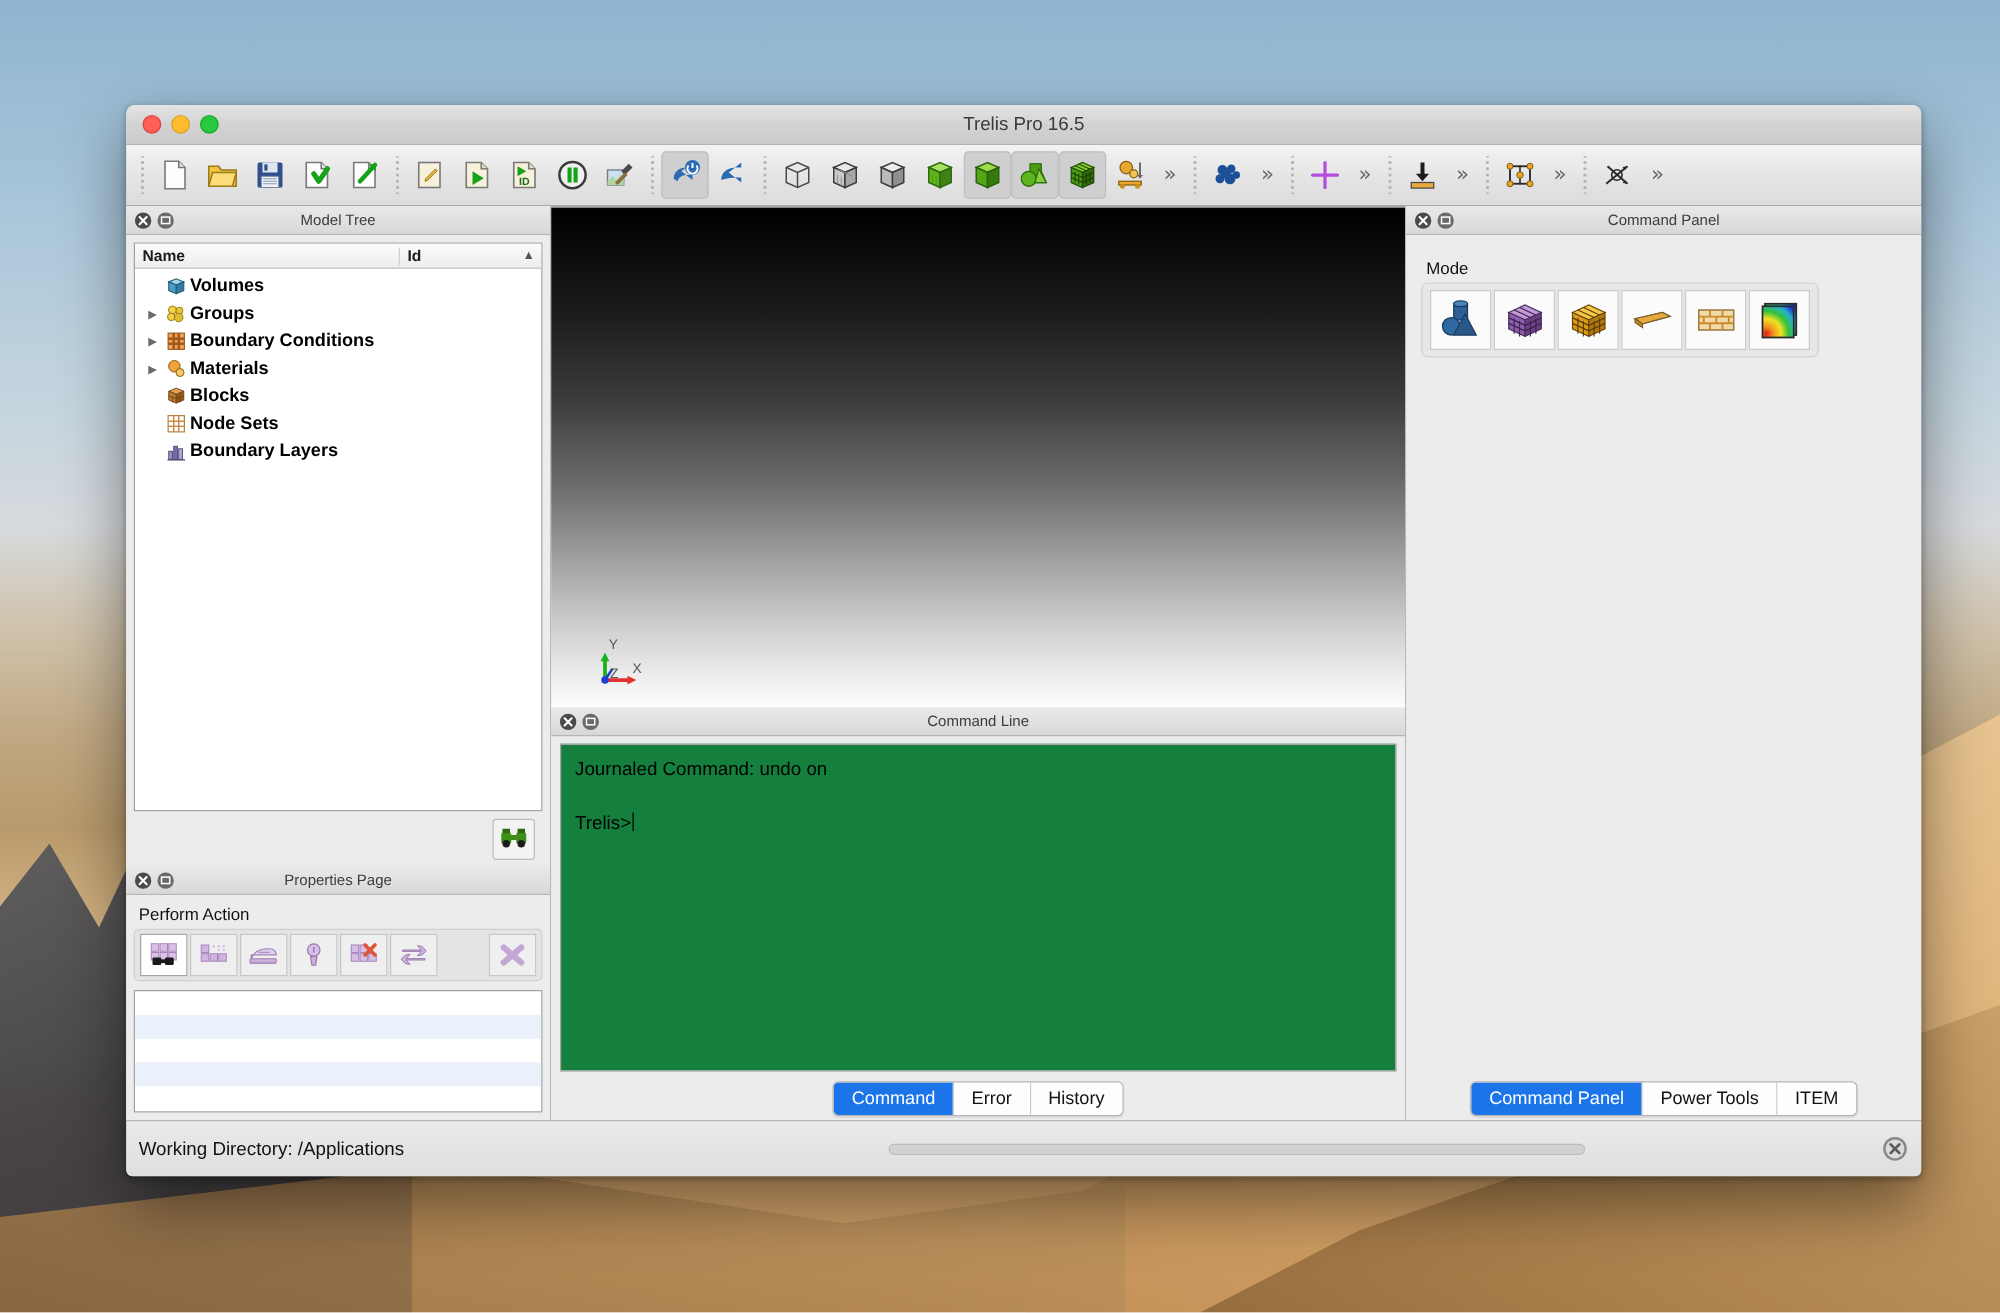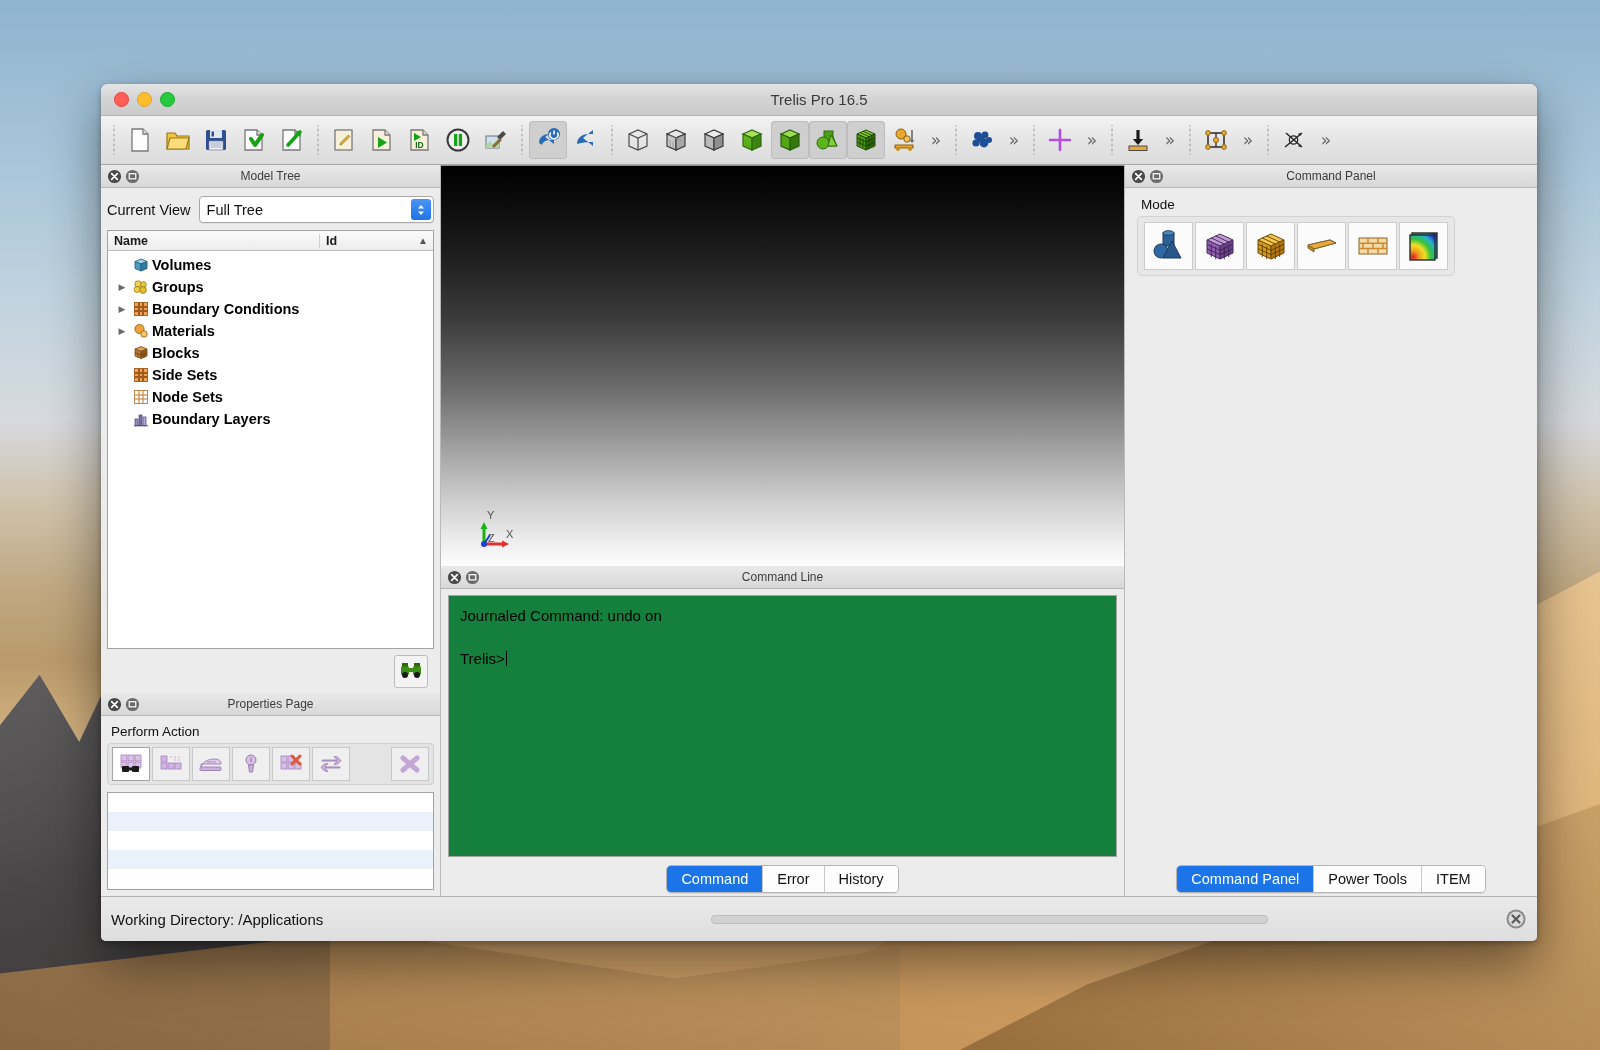--- a/index.html
+++ b/index.html
@@ -192,21 +192,21 @@
   }
   .tabgroup{display:flex;border:1px solid #b4b4b4;border-radius:5px;overflow:hidden;box-shadow:0 1px 1px rgba(0,0,0,.08);}
   .tab{
     height:26px;padding:0 14px;display:flex;align-items:center;justify-content:center;
     font-size:14.5px;color:#121212;background:#fdfdfd;border-right:1px solid #c9c9c9;
   }
   .tab:last-child{border-right:none;}
   .tab.active{background:#1b74e8;color:#fff;font-weight:400;}
 
   
-  .cp-body{flex:1;padding:6px 10px;min-height:0;}
+  .cp-body{flex:1;padding:16px 10px;min-height:0;}
   .cp-mode-label{font-size:13.5px;color:#111;margin:3px 0 4px 6px;}
   .cp-modebox{
     background:#e7e7e7;border:1px solid #d2d2d2;border-radius:5px;
     display:inline-flex;padding:5px 6px;gap:2px;margin-left:2px;
   }
   .cp-btn{
     width:47px;height:46px;background:#fbfbfb;border:1px solid #cbcbcb;
     display:flex;align-items:center;justify-content:center;
   }
   .cp-tabbar{height:36px;flex:0 0 36px;display:flex;align-items:flex-end;justify-content:center;padding-bottom:3px;}
@@ -492,32 +492,20 @@
             </svg>
           <svg class="dbtn" viewBox="0 0 16 16">
               <circle cx="8" cy="8" r="7" fill="#6a6a6a"></circle>
               <rect x="4.5" y="5" width="7" height="5.5" fill="none" stroke="#fff" stroke-width="1.3"></rect>
             </svg>
         </div>
         <div class="label">Model Tree</div>
       </div>
 
       <div class="mt-body">
-        <div class="cv-row">
-          <span class="cv-label">Current View</span>
-          <div class="combo">
-            <span class="val">Full Tree</span>
-            <span class="stepper">
-              <svg width="10" height="14" viewBox="0 0 10 14">
-                  <path d="M5 2l3 3.4H2z" fill="#fff"></path>
-                  <path d="M5 12l-3-3.4h6z" fill="#fff"></path>
-                </svg>
-            </span>
-          </div>
-        </div>
 
         <div class="tree">
           <div class="tree-head">
             <div class="th-name">Name</div>
             <div class="th-id">Id</div>
             <div class="th-sort">▲</div>
           </div>
           <div class="tree-rows">
 
             <div class="trow">
@@ -580,35 +568,20 @@
                     <path d="M3 5l6 2.5v7L3 12z" fill="#b97a32" stroke="#7a4a14" stroke-width=".8"></path>
                     <path d="M15 5l-6 2.5v7l6-2.5z" fill="#8f5a1e" stroke="#7a4a14" stroke-width=".8"></path>
                     <g stroke="#6b400f" stroke-width=".6">
                       <path d="M6 9v5M3 8.5l6 2.5M12 9v5M15 8.5l-6 2.5"></path>
                     </g>
                   </svg>
               </span>
               <span class="tlabel">Blocks</span>
             </div>
 
-            <div class="trow">
-              <span class="twist"></span>
-              <span class="ticon">
-                <svg width="18" height="18" viewBox="0 0 18 18">
-                    <rect x="2.5" y="2.5" width="13" height="13" fill="#f3a25a" stroke="#a05a1a" stroke-width=".9"></rect>
-                    <g stroke="#a05a1a" stroke-width="2">
-                      <line x1="7" y1="2.5" x2="7" y2="15.5"></line>
-                      <line x1="11" y1="2.5" x2="11" y2="15.5"></line>
-                      <line x1="2.5" y1="7" x2="15.5" y2="7"></line>
-                      <line x1="2.5" y1="11" x2="15.5" y2="11"></line>
-                    </g>
-                  </svg>
-              </span>
-              <span class="tlabel">Side Sets</span>
-            </div>
 
             <div class="trow">
               <span class="twist"></span>
               <span class="ticon">
                 <svg width="18" height="18" viewBox="0 0 18 18">
                     <rect x="2.5" y="2.5" width="13" height="13" fill="#fdfdfd" stroke="#b07a3a" stroke-width=".9"></rect>
                     <g stroke="#c98d4a" stroke-width="1.2">
                       <line x1="7" y1="2.5" x2="7" y2="15.5"></line>
                       <line x1="11" y1="2.5" x2="11" y2="15.5"></line>
                       <line x1="2.5" y1="7" x2="15.5" y2="7"></line>

